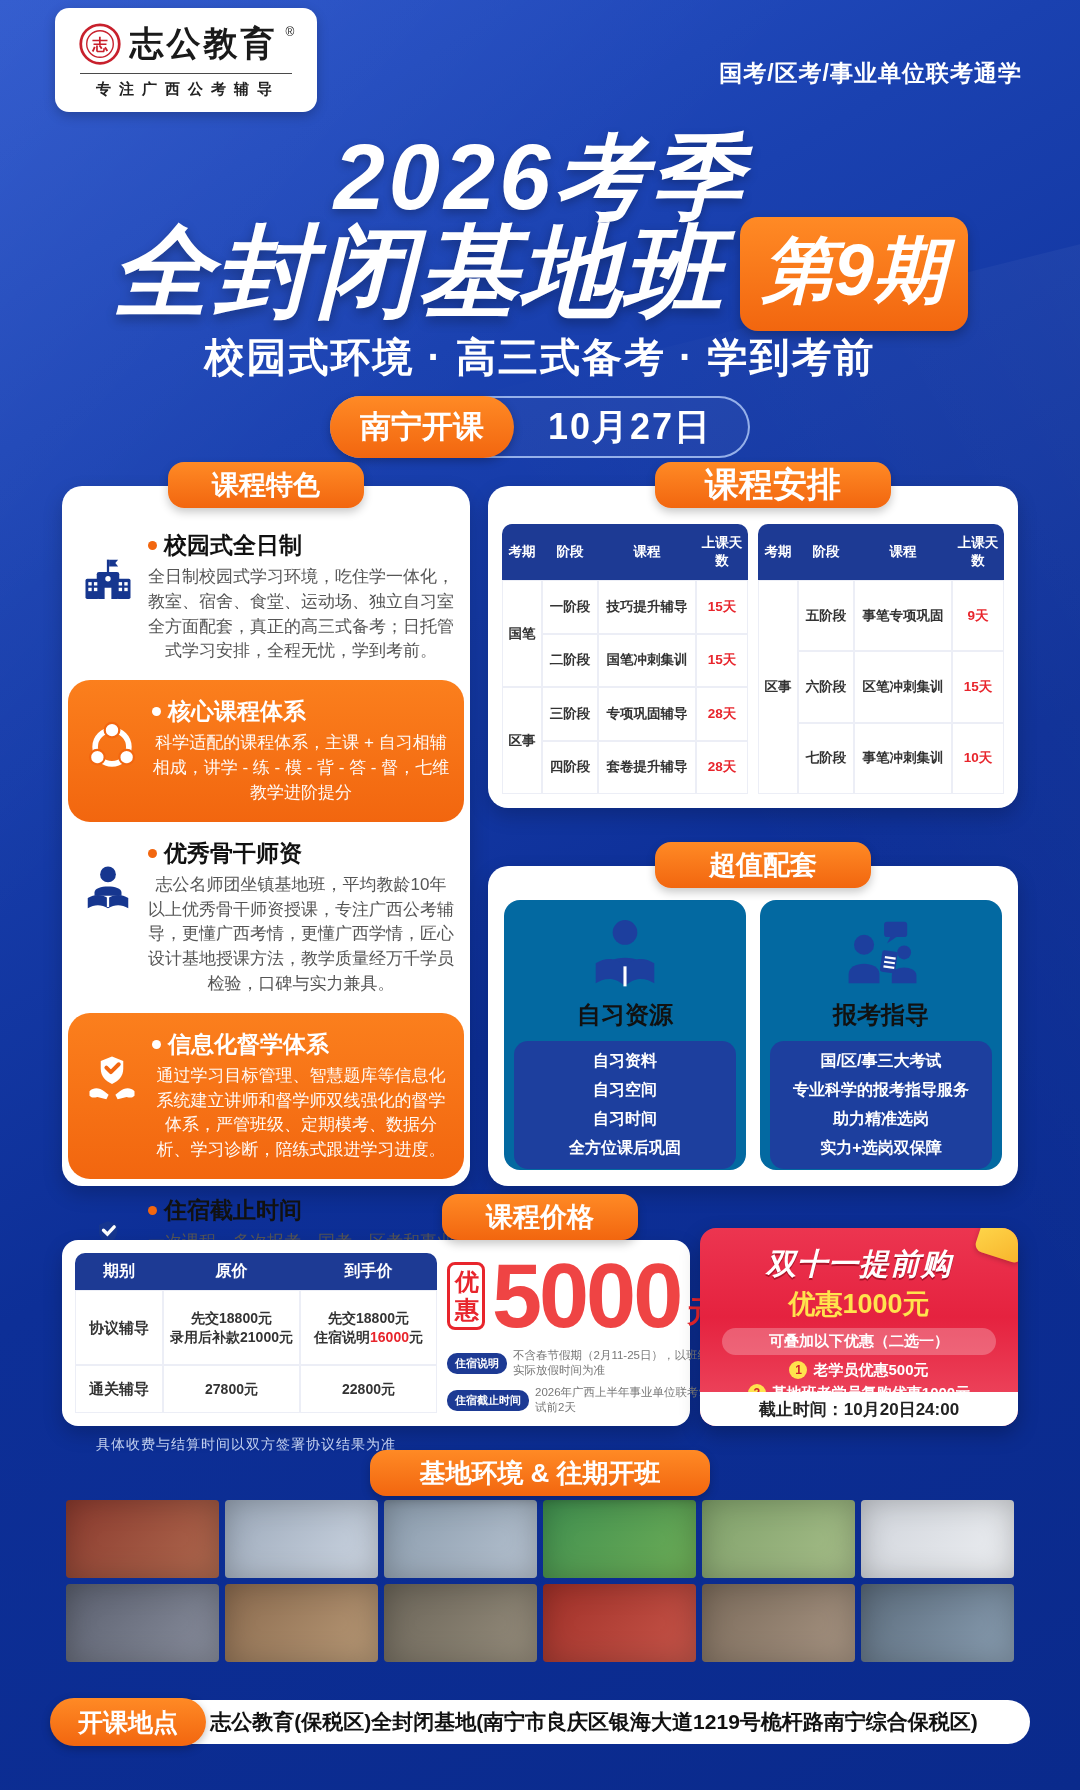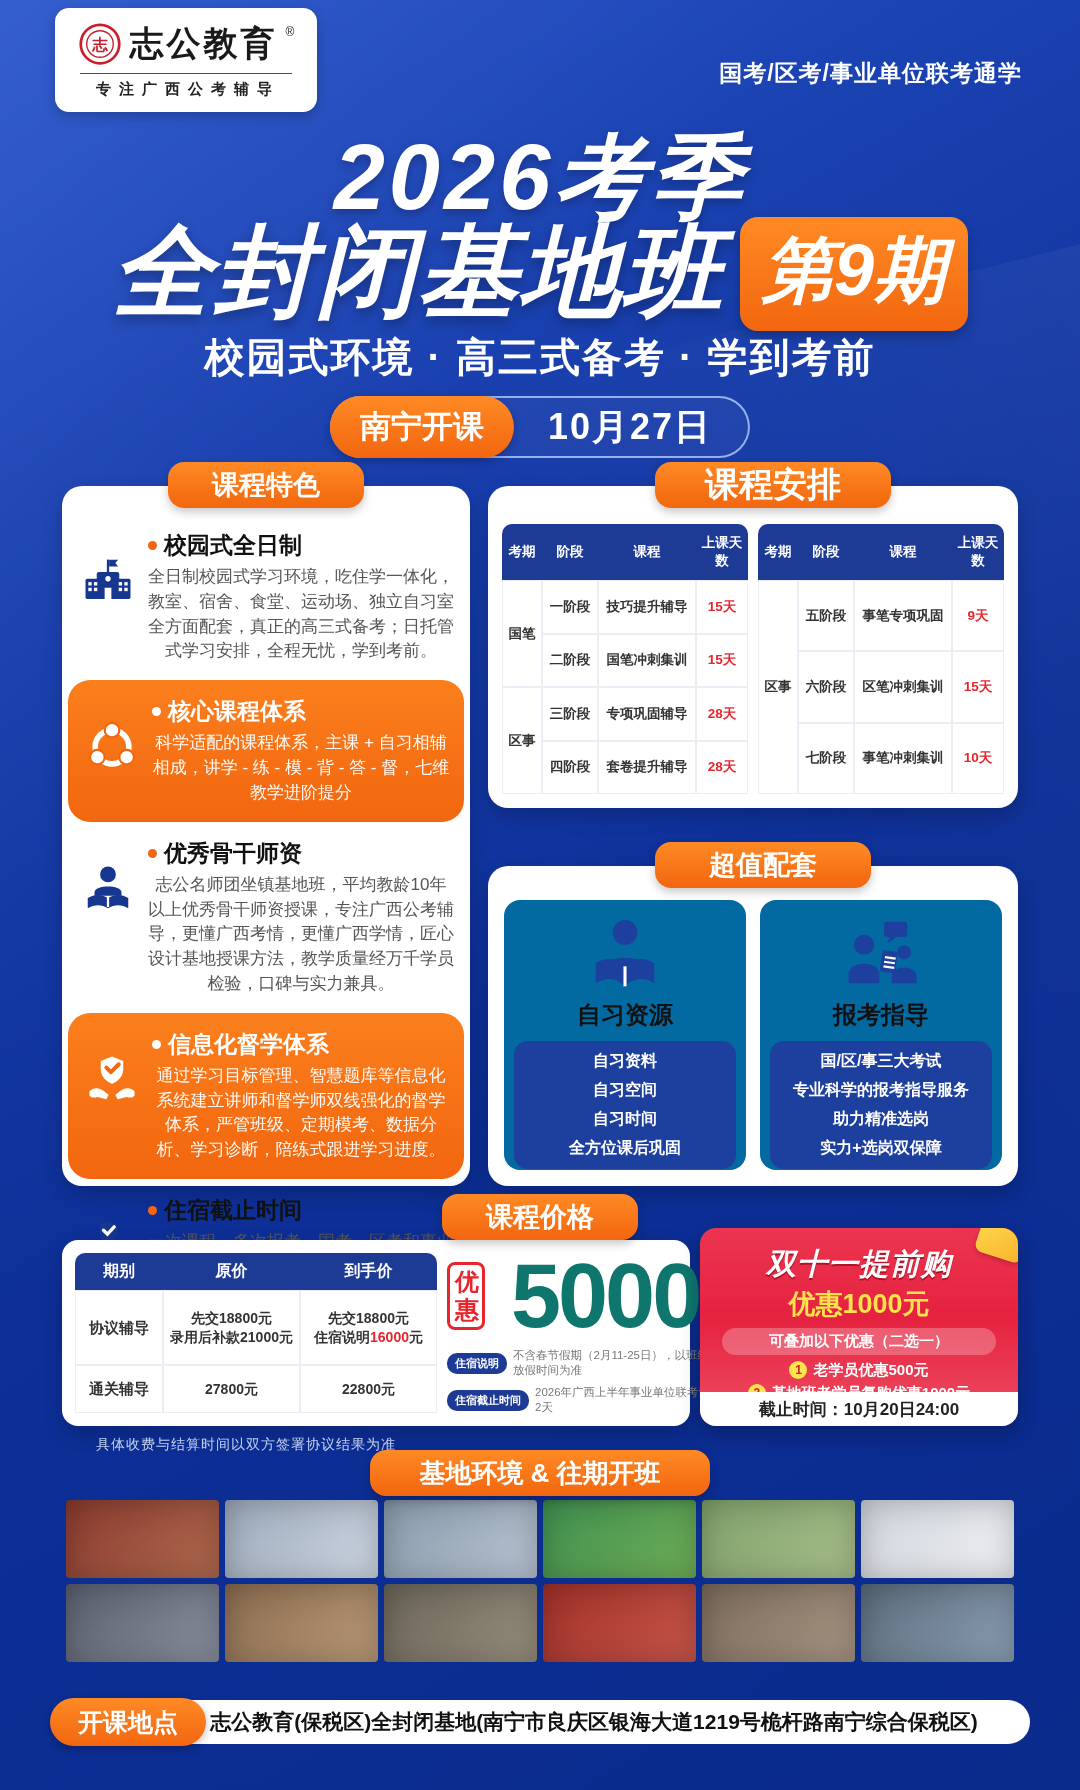--- a/index.html
+++ b/index.html
@@ -90,21 +90,21 @@
   table.price th { background:#1d3a94; color:#fff; font-weight:800; font-size:16px; padding:8px 2px; }
   table.price th:first-child { border-top-left-radius:10px; }
   table.price th:last-child  { border-top-right-radius:10px; }
   table.price td { border:1px solid #eceef6; color:#333; text-align:center; font-size:14px; font-weight:600; padding:4px 2px; line-height:1.35; }
   table.price .ptype { font-size:15px; font-weight:800; }
   .red { color:#e8252c; font-weight:900; }
   .discount { flex:1; display:flex; flex-direction:column; align-items:center; justify-content:center; padding:0 2px; }
   .disc-row { display:flex; align-items:center; gap:7px; }
   .disc-label { color:#e8252c; font-weight:900; font-size:24px; border:3px solid #e8252c; border-radius:8px;
     padding:3px 5px; width:38px; line-height:1.15; text-align:center; }
-  .disc-amount { font-size:90px; font-weight:900; color:#0f766e; letter-spacing:-3px; line-height:1;margin-left:19px; }
+  .disc-amount { font-size:90px; font-weight:900; color:#ef4444; letter-spacing:-3px; line-height:1; }
   .disc-unit { font-size:30px; font-weight:900; color:#e8252c; align-self:flex-end; margin-bottom:8px; }
   .note { display:flex; align-items:center; gap:6px; margin-top:7px; width:100%; }
   .note-pill { background:#1d3a94; color:#fff; font-size:11px; font-weight:700; border-radius:10px; padding:3px 8px; flex:none; }
   .note-text { font-size:11.5px; color:#777; }
   .price-footnote { position:absolute; left:96px; top:1436px; font-size:14px; color:rgba(225,235,255,.85); letter-spacing:1px; z-index:2; }
 
   
   .promo-card { position:absolute; left:700px; top:1228px; width:318px; height:198px; border-radius:16px; overflow:hidden;
     background:linear-gradient(180deg,#ec3550,#e5223f 45%,#ef4e64); box-shadow:0 8px 20px rgba(0,0,0,.25);
     text-align:center; padding-top:16px; z-index:2; }

